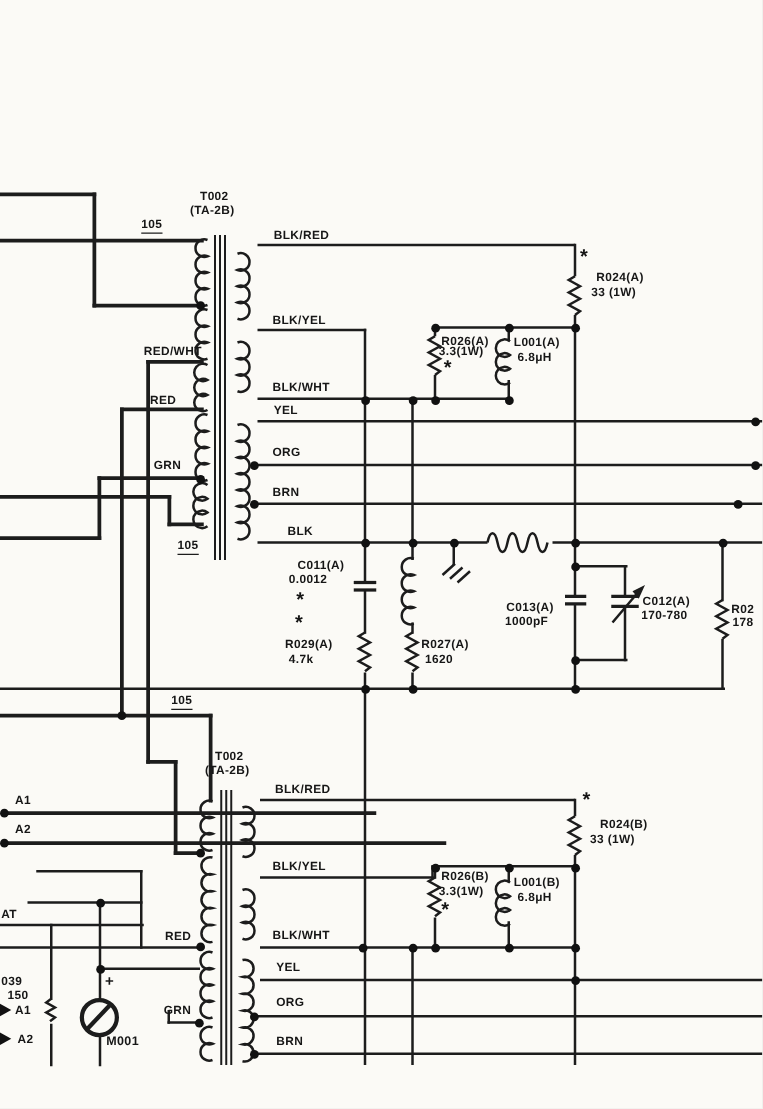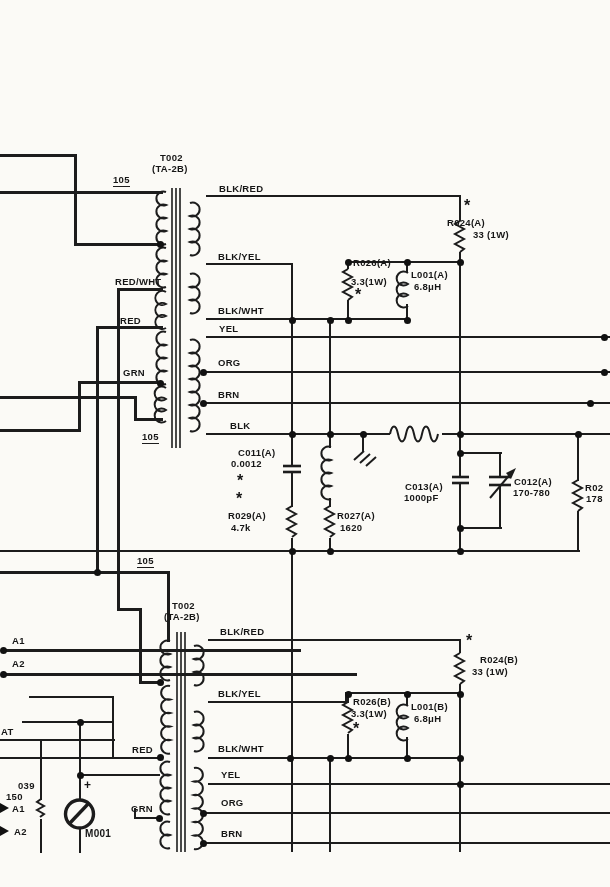--- a/index.html
+++ b/index.html
@@ -231,23 +231,23 @@
   <span class="lbl" style="left:218px;top:306px">BLK/WHT</span>
   <span class="lbl" style="left:120px;top:316px">RED</span>
   <span class="lbl" style="left:219px;top:324px">YEL</span>
   <span class="lbl" style="left:218px;top:358px">ORG</span>
   <span class="lbl" style="left:123px;top:368px">GRN</span>
   <span class="lbl" style="left:218px;top:390px">BRN</span>
   <span class="lbl" style="left:230px;top:421px">BLK</span>
   <span class="lbl u" style="left:142px;top:432px">105</span>
 
   <span class="ast" style="left:464px;top:201px">*</span>
-  <span class="lbl" style="left:447px;top:218px">R024(A)</span>
+  <span class="lbl" style="left:477px;top:218px">R024(A)</span>
   <span class="lbl" style="left:473px;top:230px">33 (1W)</span>
-  <span class="lbl" style="left:353px;top:258px">R026(A)</span>
+  <span class="lbl" style="left:353px;top:269px">R026(A)</span>
   <span class="lbl" style="left:351px;top:277px">3.3(1W)</span>
   <span class="ast" style="left:355px;top:290px">*</span>
   <span class="lbl" style="left:411px;top:270px">L001(A)</span>
   <span class="lbl" style="left:414px;top:282px">6.8μH</span>
 
   <span class="lbl" style="left:238px;top:448px">C011(A)</span>
   <span class="lbl" style="left:231px;top:459px">0.0012</span>
   <span class="ast" style="left:237px;top:476px">*</span>
   <span class="ast" style="left:236px;top:494px">*</span>
   <span class="lbl" style="left:228px;top:511px">R029(A)</span>
@@ -275,21 +275,21 @@
   <span class="lbl" style="left:353px;top:697px">R026(B)</span>
   <span class="lbl" style="left:351px;top:709px">3.3(1W)</span>
   <span class="ast" style="left:353px;top:724px">*</span>
   <span class="lbl" style="left:411px;top:702px">L001(B)</span>
   <span class="lbl" style="left:414px;top:714px">6.8μH</span>
 
   <span class="lbl" style="left:1px;top:727px">AT</span>
   <span class="lbl" style="left:132px;top:745px">RED</span>
   <span class="lbl" style="left:218px;top:744px">BLK/WHT</span>
   <span class="lbl" style="left:221px;top:770px">YEL</span>
-  <span class="lbl" style="left:18px;top:781px">039</span>
+  <span class="lbl" style="left:1px;top:781px">039</span>
   <span class="lbl" style="left:6px;top:792px">150</span>
   <span class="tri" style="left:0px;top:803px"></span>
   <span class="lbl" style="left:12px;top:804px">A1</span>
   <span class="tri" style="left:0px;top:826px"></span>
   <span class="lbl" style="left:14px;top:827px">A2</span>
   <span class="lbl" style="left:221px;top:798px">ORG</span>
   <span class="lbl" style="left:131px;top:804px">GRN</span>
   <span class="lbl" style="left:84px;top:780px;font-size:12px">+</span>
   <span class="lbl" style="left:85px;top:829px;font-size:10px">M001</span>
   <span class="lbl" style="left:221px;top:829px">BRN</span>

